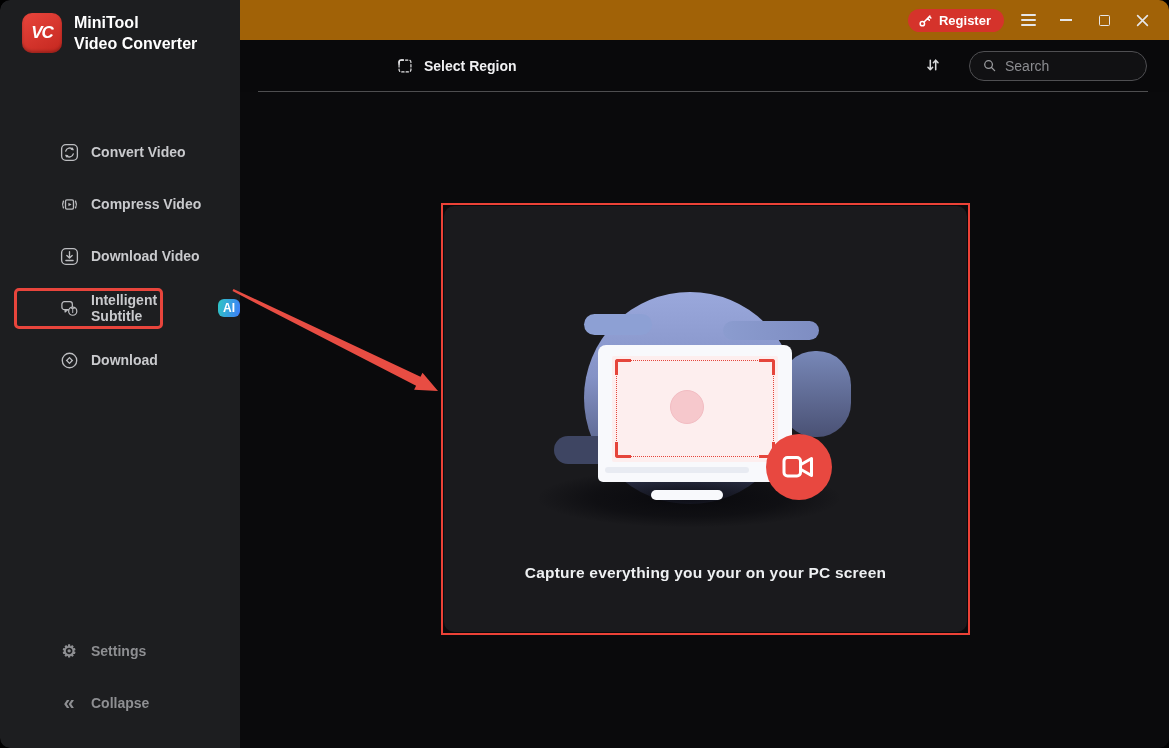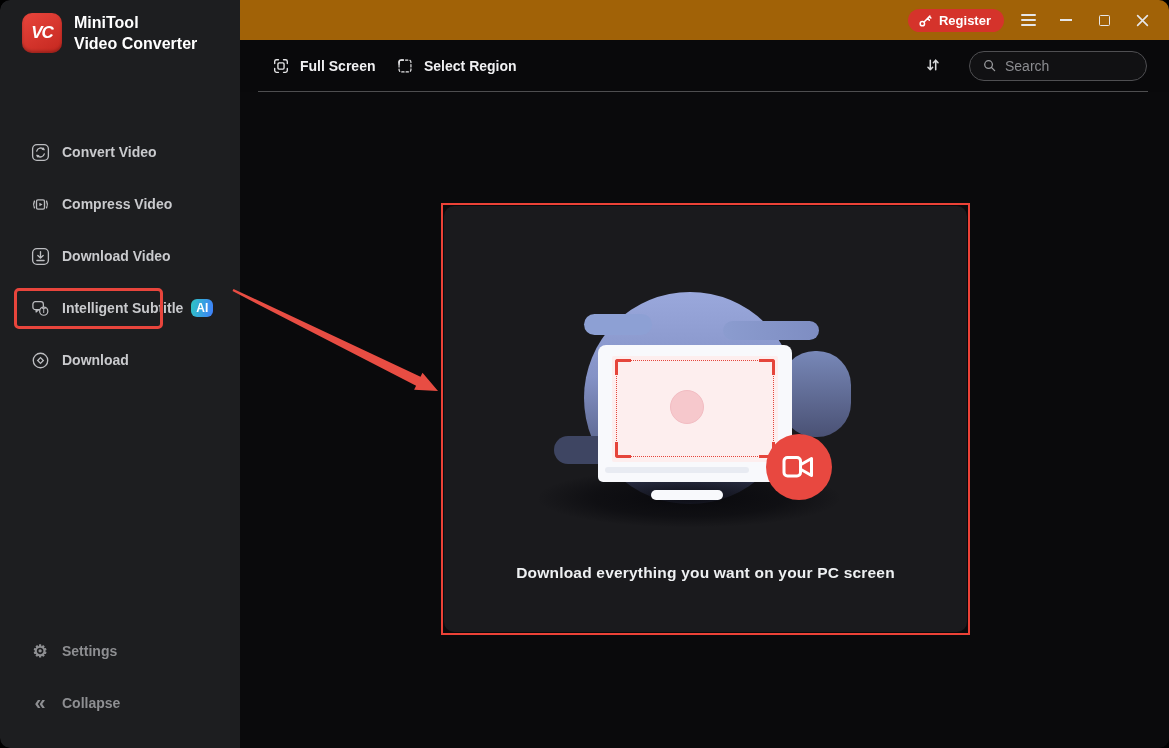--- a/index.html
+++ b/index.html
@@ -7,21 +7,21 @@
   body { font-family:"Liberation Sans", sans-serif; }
   .app { position:relative; width:1169px; height:748px; background:#0a0a0c; border-radius:10px; overflow:hidden; }
 
   
   .sidebar { position:absolute; left:0; top:0; width:240px; height:748px; background:#1d1e20; border-radius:10px 0 0 10px; }
   .brand { position:absolute; left:22px; top:12px; display:flex; align-items:center; gap:12px; }
   .brand-logo { width:40px; height:40px; border-radius:10px; background:linear-gradient(150deg,#e8453c,#c4271f); display:flex; align-items:center; justify-content:center; color:#fff; font-weight:800; font-style:italic; font-size:17px; letter-spacing:-1px; box-shadow:inset 0 -2px 3px rgba(0,0,0,.25); }
   .brand-name { color:#fff; font-size:16px; font-weight:700; line-height:21px; }
 
   .nav { position:absolute; left:0; top:126px; width:240px; }
-  .nav-item { position:relative; height:52px; display:flex; align-items:center; padding-left:30px; color:#c9cacd; font-size:14px; font-weight:600; cursor:pointer; }
+  .nav-item { position:relative; height:52px; display:flex; align-items:center; padding-left:30px; color:#c9cacd; font-size:14px; font-weight:600; cursor:pointer;margin-left:29px; }
   .nav-item .ic { width:20px; height:20px; display:flex; align-items:center; justify-content:center; color:#bcbdc0; margin-right:12px; flex:0 0 auto; }
   .nav-item.active { color:#ffffff; font-weight:700; }
   .nav-item.active .ic { color:#ffffff; }
   .active-bg { position:absolute; left:12px; top:4px; width:210px; height:44px; background:#2b2c2e; border-radius:6px; z-index:0; }
   .nav-item > * { position:relative; z-index:1; }
   .ai-badge { margin-left:8px; padding:2px 5px; border-radius:6px; font-size:12px; font-weight:700; color:#fff; background:linear-gradient(100deg,#2ec6c3,#3f7efb); }
 
   .side-footer { position:absolute; left:0; bottom:19px; width:240px; }
   .side-footer .nav-item { color:#8e8f92; }
   .side-footer .nav-item .ic { color:#8e8f92; }
@@ -204,29 +204,20 @@
         <span style="display:flex;">
           <svg width="13" height="13" viewBox="0 0 12 12" stroke="#e6e6e8" stroke-width="1.5" stroke-linecap="round">
               <path d="M1.5 1.5 L10.5 10.5 M10.5 1.5 L1.5 10.5"></path>
             </svg>
         </span>
       </div>
     </div>
   </div>
 
   <div class="topbar">
-    <div class="tool-btn tool-fullscreen">
-      <span class="ic">
-        <svg width="18" height="18" viewBox="0 0 20 20" fill="none" stroke="currentColor" stroke-width="1.5" stroke-linecap="round">
-          <path d="M3 7.2 V5 a2 2 0 0 1 2 -2 h2.2 M12.8 3 H15 a2 2 0 0 1 2 2 v2.2 M17 12.8 V15 a2 2 0 0 1 -2 2 h-2.2 M7.2 17 H5 a2 2 0 0 1 -2 -2 v-2.2"></path>
-          <rect x="6.6" y="6.6" width="6.8" height="6.8" rx="1.2"></rect>
-        </svg>
-      </span>
-      <span>Full Screen</span>
-    </div>
     <div class="tool-btn tool-region">
       <span class="ic">
         <svg width="18" height="18" viewBox="0 0 20 20" fill="none" stroke="currentColor" stroke-linecap="round">
           <rect x="3.4" y="3.4" width="13.2" height="13.2" rx="2.4" stroke-width="1.3" stroke-dasharray="2.6 2.2"></rect>
           <path d="M3.4 8 V5.8 a2.4 2.4 0 0 1 2.4 -2.4 H8" stroke-width="1.8"></path>
         </svg>
       </span>
       <span>Select Region</span>
     </div>
 
@@ -277,21 +268,21 @@
 
           <div class="record-btn">
             <span style="display:flex;">
               <svg width="36" height="26" viewBox="0 0 36 26" fill="none" stroke="#fff" stroke-width="3" stroke-linejoin="round" stroke-linecap="round">
                 <rect x="3" y="3.5" width="16.5" height="18.5" rx="3.5"></rect>
                 <path d="M20 10.5 L30.5 4.5 V21.5 L20 15.5"></path>
               </svg>
             </span>
           </div>
         </div>
-        <div class="capture-caption">Download everything you want on your PC screen</div>
+        <div class="capture-caption">Capture everything you your on your PC screen</div>
       </div>
     </div>
   </div>
 
   <div class="annotations">
     <div class="sidebar-highlight"></div>
     <svg class="anno-arrow" width="220" height="115" viewBox="0 0 220 115">
       <polygon fill="#e84d43" points="6.5,9.1 190.1,103.8 188.1,107.8 212,109 196.5,90.8 194.5,94.8 7.5,6.9"></polygon>
     </svg>
   </div>

